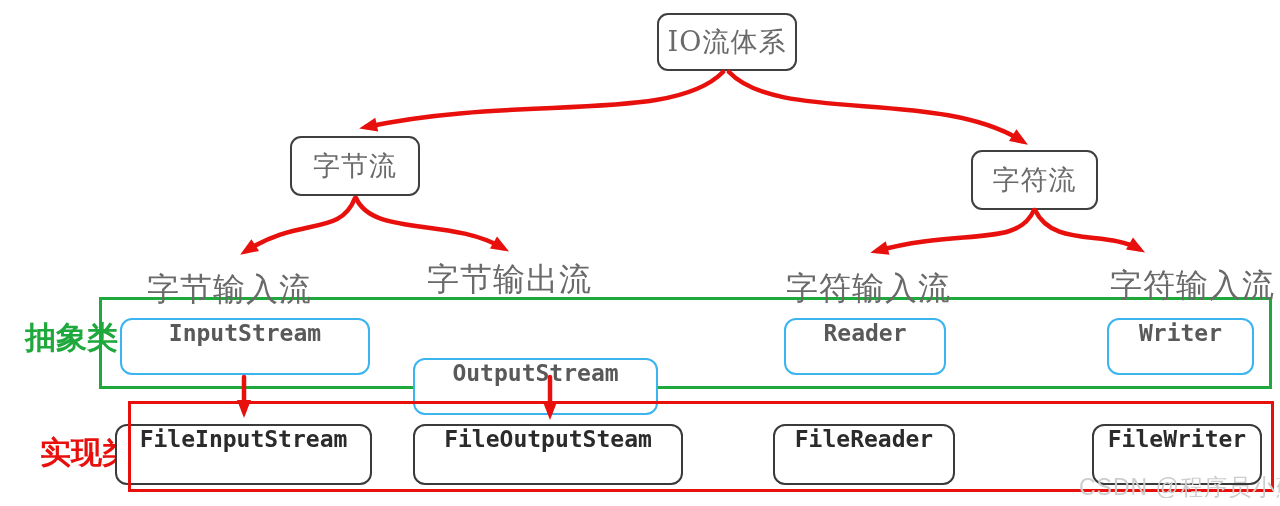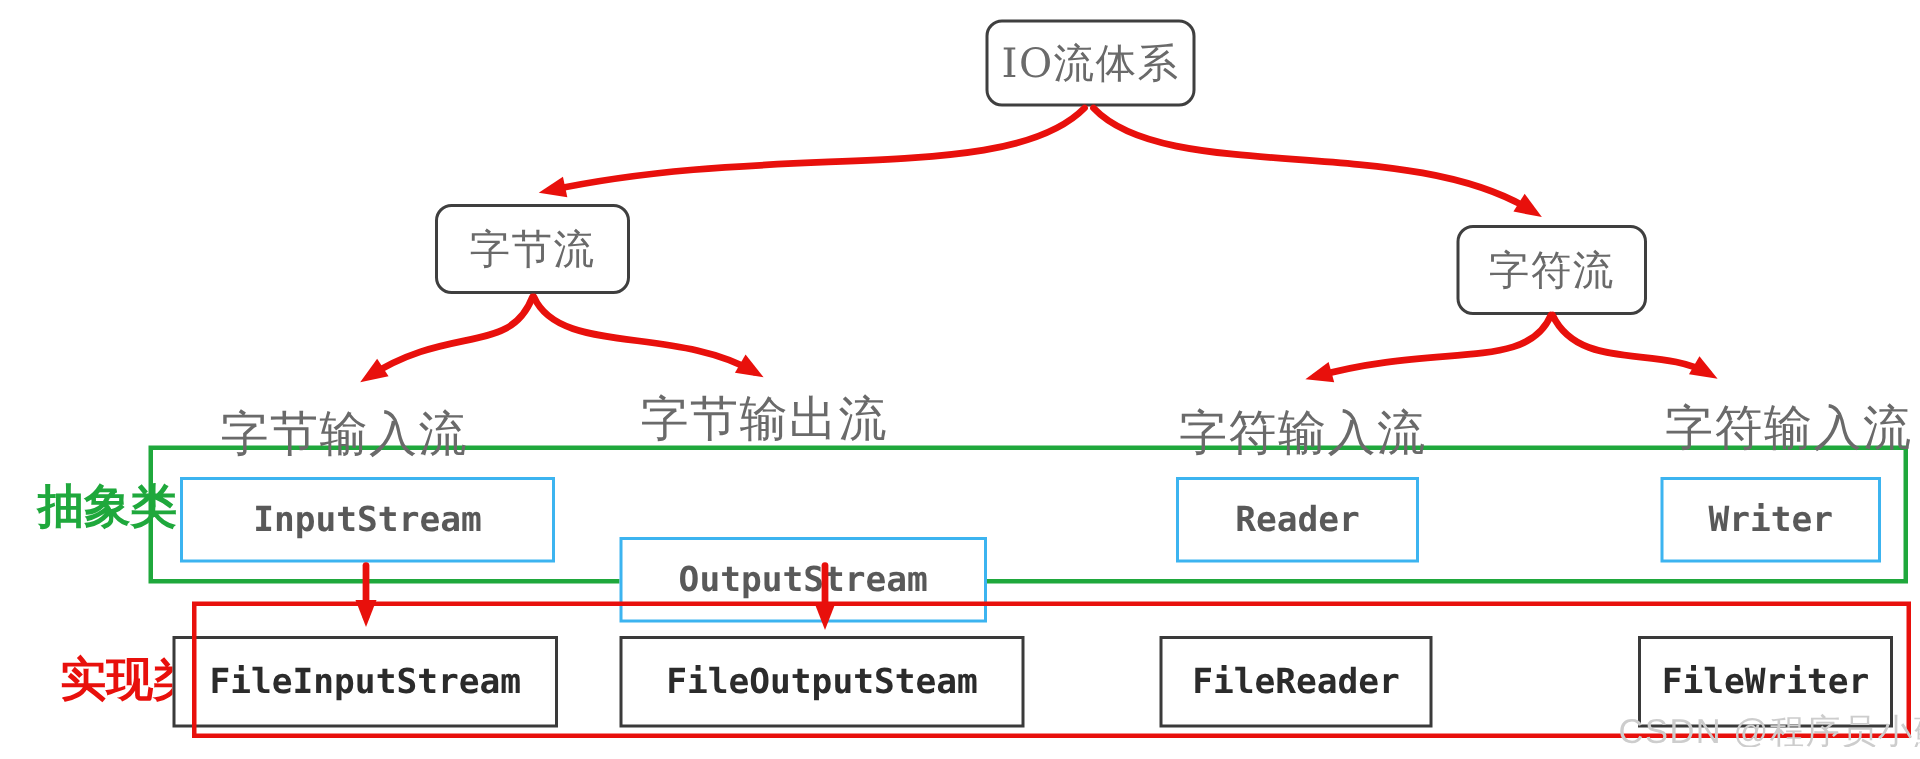--- a/index.html
+++ b/index.html
@@ -30,22 +30,22 @@
   .group-rect{position:absolute;background:transparent;}
   #green-rect{left:99px;top:297px;width:1173px;height:92px;border:3px solid var(--green);z-index:1;}
   #red-rect{left:128px;top:401px;width:1146px;height:91px;border:3.5px solid var(--red);z-index:4;}
 
   .row-label{position:absolute;font-weight:bold;font-size:31px;white-space:nowrap;z-index:2;
     font-family:"DejaVu Sans","Liberation Sans",sans-serif;margin-left:20px;}
   #abstract-label{left:5px;top:317px;color:var(--green);}
   #impl-label{left:20px;top:432px;color:var(--red);}
 
   .class-box{
-    position:absolute;display:flex;align-items:center;justify-content:center;
-    background:#ffffff;border-radius:0;white-space:nowrap;
+    position:absolute;display:flex;justify-content:center;
+    background:#ffffff;border-radius:12px;white-space:nowrap;
     font-family:"DejaVu Sans Mono","Liberation Mono",monospace;font-weight:bold;font-size:23px;
   }
   .abs-box{top:318px;height:57px;border:2px solid var(--blue);color:var(--class-gray);z-index:2;}
   #abs-box-0{left:120px;width:250px;}
   #abs-box-1{left:413px;width:245px;margin-top:40px;}
   #abs-box-2{left:784px;width:162px;}
   #abs-box-3{left:1107px;width:147px;}
   .impl-box{top:424px;height:61px;border:2.5px solid #3a3a3a;color:var(--dark-text);z-index:3;}
   #impl-box-0{left:115px;width:257px;}
   #impl-box-1{left:413px;width:270px;}

